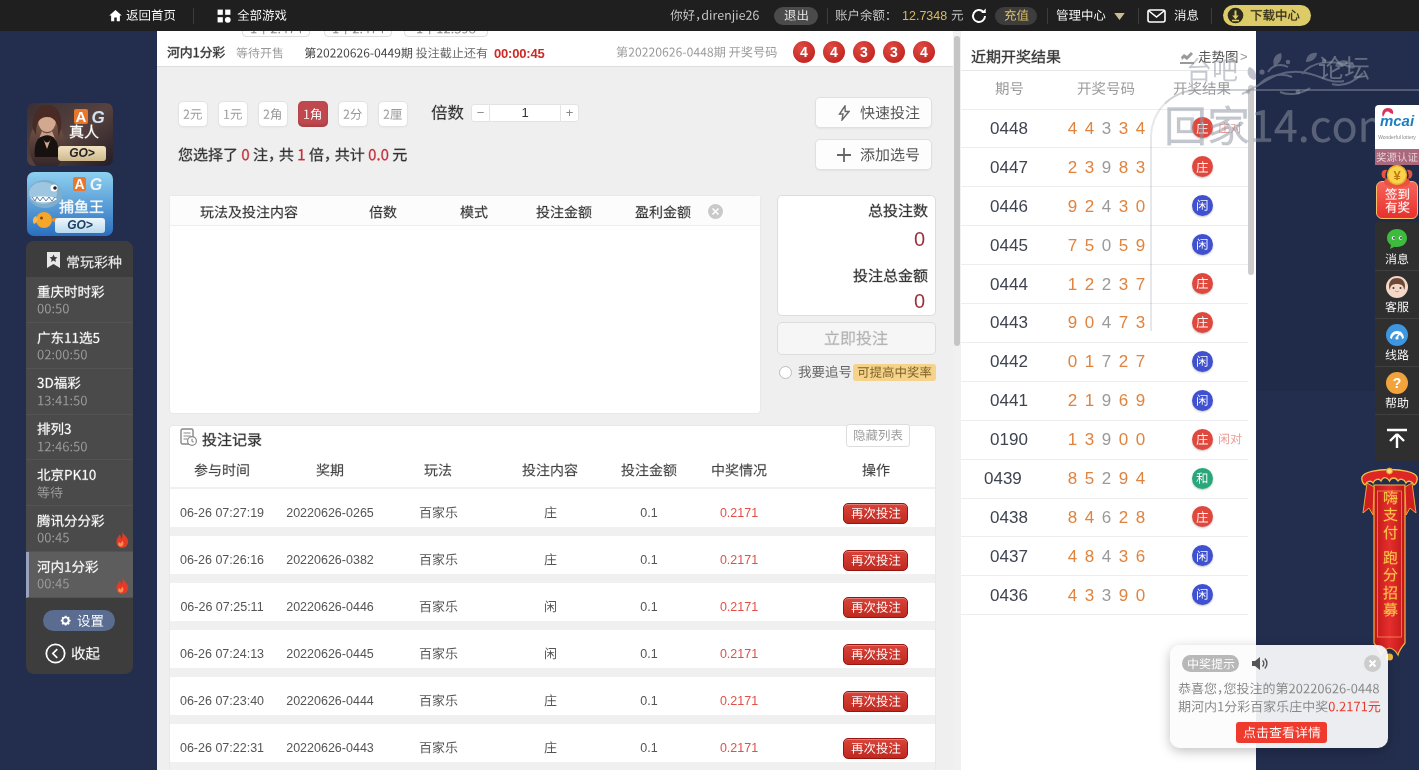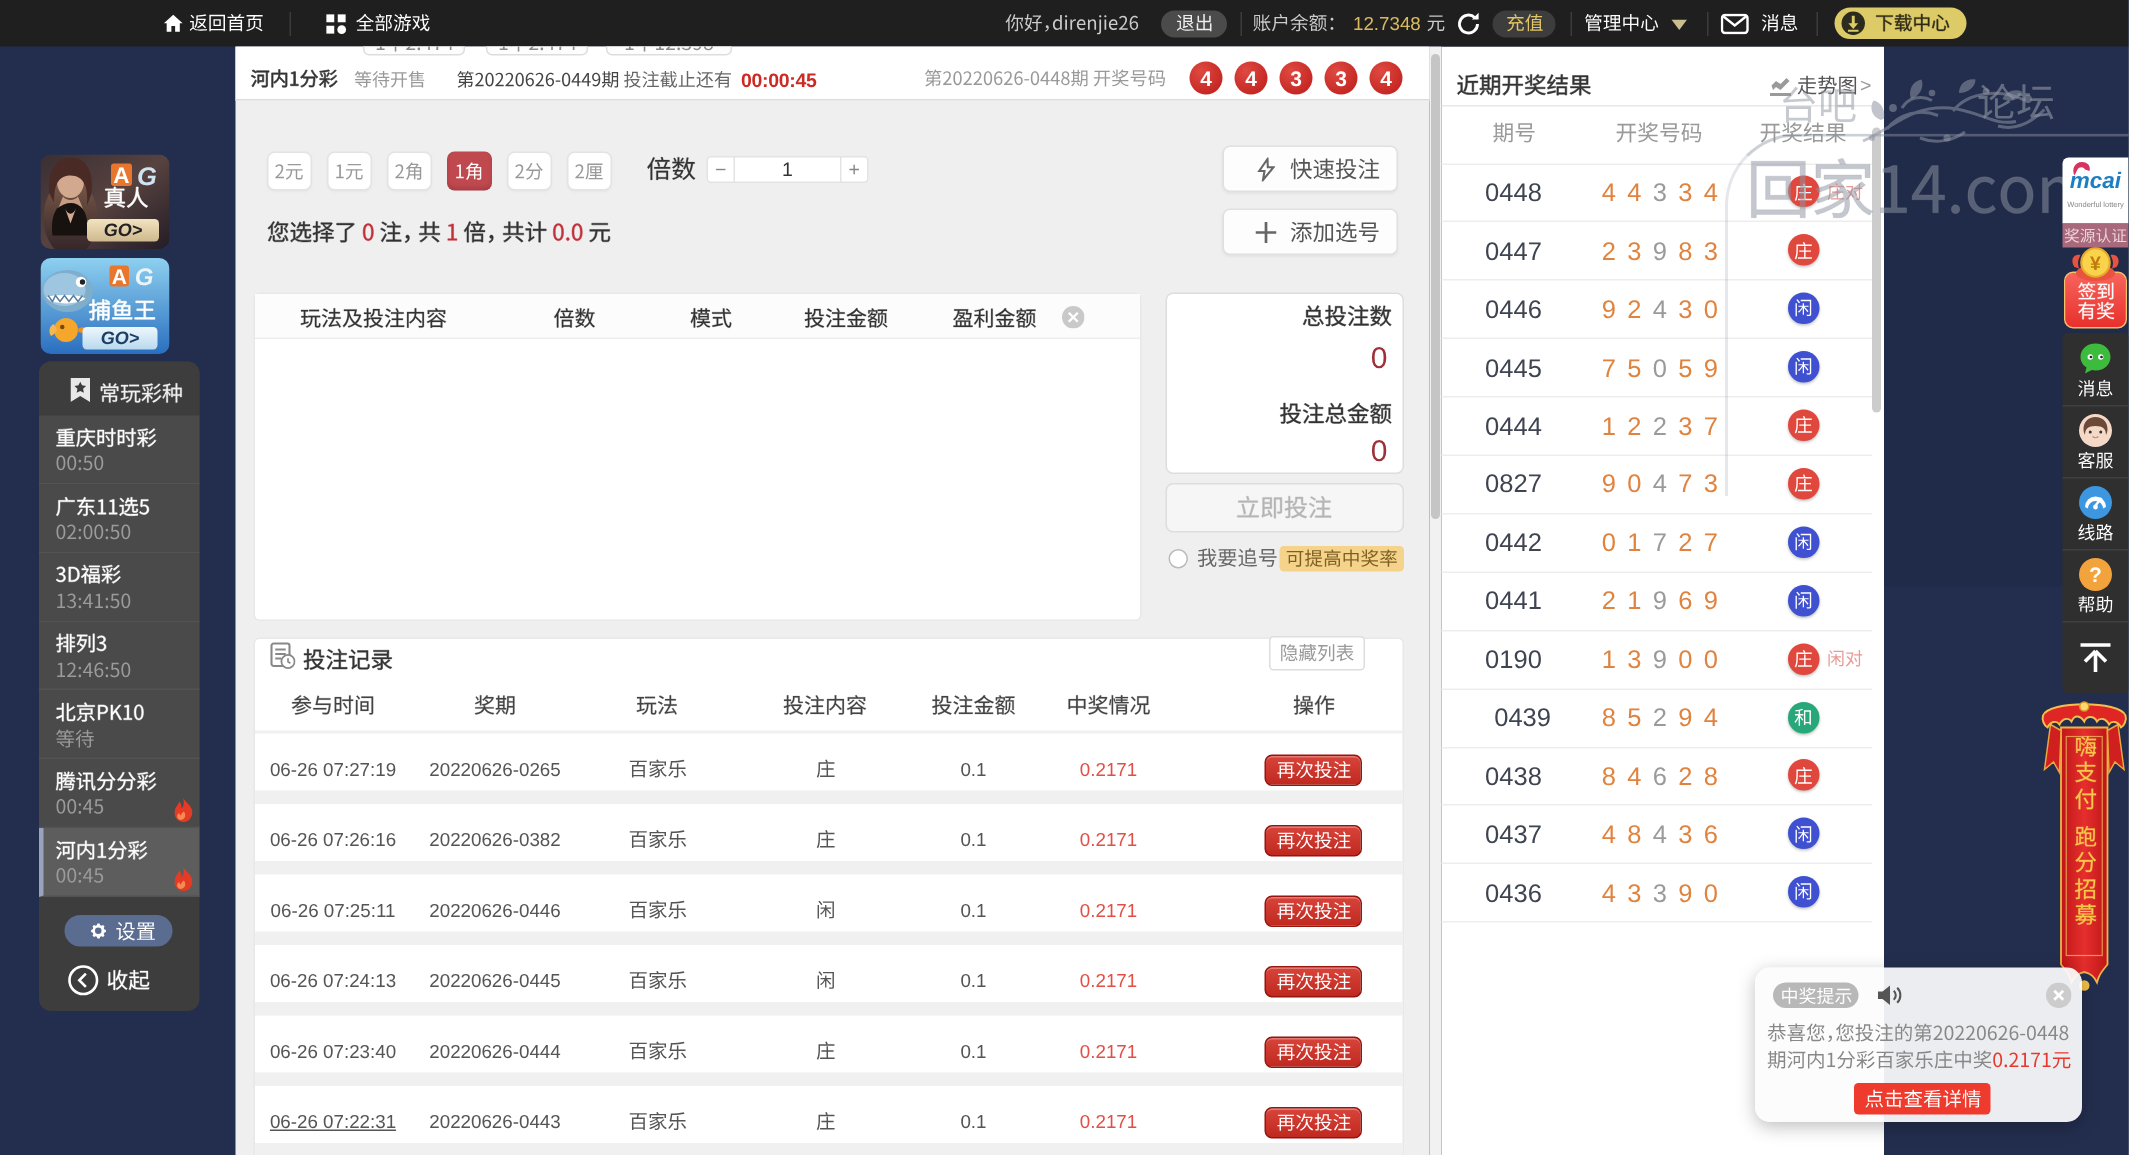--- a/index.html
+++ b/index.html
@@ -1092,21 +1092,21 @@
     <div style="position:absolute;left:843px;top:691px;width:65px;height:21px;background:linear-gradient(#d8433a,#bf2920);border:1px solid #96150e;border-radius:5px;box-shadow:inset 0 1px 0 rgba(255,255,255,.3);"></div>
     <svg class="t" style="left:851.0px;top:694.1px;" width="50.0" height="16.2" viewBox="0 -950 4000 1300">
       <g fill="#fff" transform="scale(1,-1)">
         <use href="#g518d" x="0"></use>
         <use href="#g6b21" x="1000"></use>
         <use href="#g6295" x="2000"></use>
         <use href="#g6ce8" x="3000"></use>
       </g>
     </svg>
     <div style="position:absolute;left:170px;top:762px;width:765px;height:9px;background:#f0f0f1;"></div>
-    <div style="position:absolute;left:172px;top:741px;width:100px;height:14px;font:12.5px 'Liberation Sans';color:#555;text-align:center;text-decoration:underline;">06-26 07:22:31</div>
+    <div style="position:absolute;left:172px;top:741px;width:100px;height:14px;font:12.5px 'Liberation Sans';color:#555;text-align:center;">06-26 07:22:31</div>
     <div style="position:absolute;left:275px;top:741px;width:110px;height:14px;font:12.5px 'Liberation Sans';color:#555;text-align:center;">20220626-0443</div>
     <svg class="t" style="left:418.5px;top:740.1px;" width="39.0" height="16.9" viewBox="0 -950 3000 1300">
       <g fill="#555" transform="scale(1,-1)">
         <use href="#g767e" x="0"></use>
         <use href="#g5bb6" x="1000"></use>
         <use href="#g4e50" x="2000"></use>
       </g>
     </svg>
     <svg class="t" style="left:543.5px;top:740.1px;" width="13.0" height="16.9" viewBox="0 -950 1000 1300">
       <g fill="#555" transform="scale(1,-1)">
@@ -1233,21 +1233,21 @@
     <div style="position:absolute;left:1098px;top:274.55px;width:17px;height:18px;font:17px 'Liberation Sans';color:#9a9a9a;text-align:center;">2</div>
     <div style="position:absolute;left:1115px;top:274.55px;width:17px;height:18px;font:17px 'Liberation Sans';color:#e0833e;text-align:center;">3</div>
     <div style="position:absolute;left:1132px;top:274.55px;width:17px;height:18px;font:17px 'Liberation Sans';color:#e0833e;text-align:center;">7</div>
     <div style="position:absolute;left:1192px;top:273.05px;width:21px;height:21px;background:#e0483e;border-radius:50%;box-shadow:0 1px 2px rgba(0,0,0,.25);"></div>
     <svg class="t" style="left:1196.2px;top:276.2px;" width="12.5" height="16.2" viewBox="0 -950 1000 1300">
       <g fill="#fff" transform="scale(1,-1)">
         <use href="#g5e84" x="0"></use>
       </g>
     </svg>
     <div style="position:absolute;left:961px;top:303px;width:287px;height:1px;background:#ededed;"></div>
-    <div style="position:absolute;left:984px;top:313.45px;width:50px;height:18px;font:17px 'Liberation Sans';color:#3e4450;text-align:center;">0827</div>
+    <div style="position:absolute;left:984px;top:313.45px;width:50px;height:18px;font:17px 'Liberation Sans';color:#3e4450;text-align:center;">0443</div>
     <div style="position:absolute;left:1064px;top:313.45px;width:17px;height:18px;font:17px 'Liberation Sans';color:#e0833e;text-align:center;">9</div>
     <div style="position:absolute;left:1081px;top:313.45px;width:17px;height:18px;font:17px 'Liberation Sans';color:#e0833e;text-align:center;">0</div>
     <div style="position:absolute;left:1098px;top:313.45px;width:17px;height:18px;font:17px 'Liberation Sans';color:#9a9a9a;text-align:center;">4</div>
     <div style="position:absolute;left:1115px;top:313.45px;width:17px;height:18px;font:17px 'Liberation Sans';color:#e0833e;text-align:center;">7</div>
     <div style="position:absolute;left:1132px;top:313.45px;width:17px;height:18px;font:17px 'Liberation Sans';color:#e0833e;text-align:center;">3</div>
     <div style="position:absolute;left:1192px;top:311.95px;width:21px;height:21px;background:#e0483e;border-radius:50%;box-shadow:0 1px 2px rgba(0,0,0,.25);"></div>
     <svg class="t" style="left:1196.2px;top:315.1px;" width="12.5" height="16.2" viewBox="0 -950 1000 1300">
       <g fill="#fff" transform="scale(1,-1)">
         <use href="#g5e84" x="0"></use>
       </g>
@@ -1291,21 +1291,21 @@
         <use href="#g5e84" x="0"></use>
       </g>
     </svg>
     <svg class="t" style="left:1218.0px;top:431.8px;" width="24.0" height="15.6" viewBox="0 -950 2000 1300">
       <g fill="#e89a94" transform="scale(1,-1)">
         <use href="#g95f2" x="0"></use>
         <use href="#g5bf9" x="1000"></use>
       </g>
     </svg>
     <div style="position:absolute;left:961px;top:458.6px;width:287px;height:1px;background:#ededed;"></div>
-    <div style="position:absolute;left:984px;top:469.05px;width:50px;height:18px;font:17px 'Liberation Sans';color:#3e4450;text-align:right;">0439</div>
+    <div style="position:absolute;left:984px;top:469.05px;width:50px;height:18px;font:17px 'Liberation Sans';color:#3e4450;text-align:left;">0439</div>
     <div style="position:absolute;left:1064px;top:469.05px;width:17px;height:18px;font:17px 'Liberation Sans';color:#e0833e;text-align:center;">8</div>
     <div style="position:absolute;left:1081px;top:469.05px;width:17px;height:18px;font:17px 'Liberation Sans';color:#e0833e;text-align:center;">5</div>
     <div style="position:absolute;left:1098px;top:469.05px;width:17px;height:18px;font:17px 'Liberation Sans';color:#9a9a9a;text-align:center;">2</div>
     <div style="position:absolute;left:1115px;top:469.05px;width:17px;height:18px;font:17px 'Liberation Sans';color:#e0833e;text-align:center;">9</div>
     <div style="position:absolute;left:1132px;top:469.05px;width:17px;height:18px;font:17px 'Liberation Sans';color:#e0833e;text-align:center;">4</div>
     <div style="position:absolute;left:1192px;top:467.55px;width:21px;height:21px;background:#28a87a;border-radius:50%;box-shadow:0 1px 2px rgba(0,0,0,.25);"></div>
     <svg class="t" style="left:1196.2px;top:470.7px;" width="12.5" height="16.2" viewBox="0 -950 1000 1300">
       <g fill="#fff" transform="scale(1,-1)">
         <use href="#g548c" x="0"></use>
       </g>

